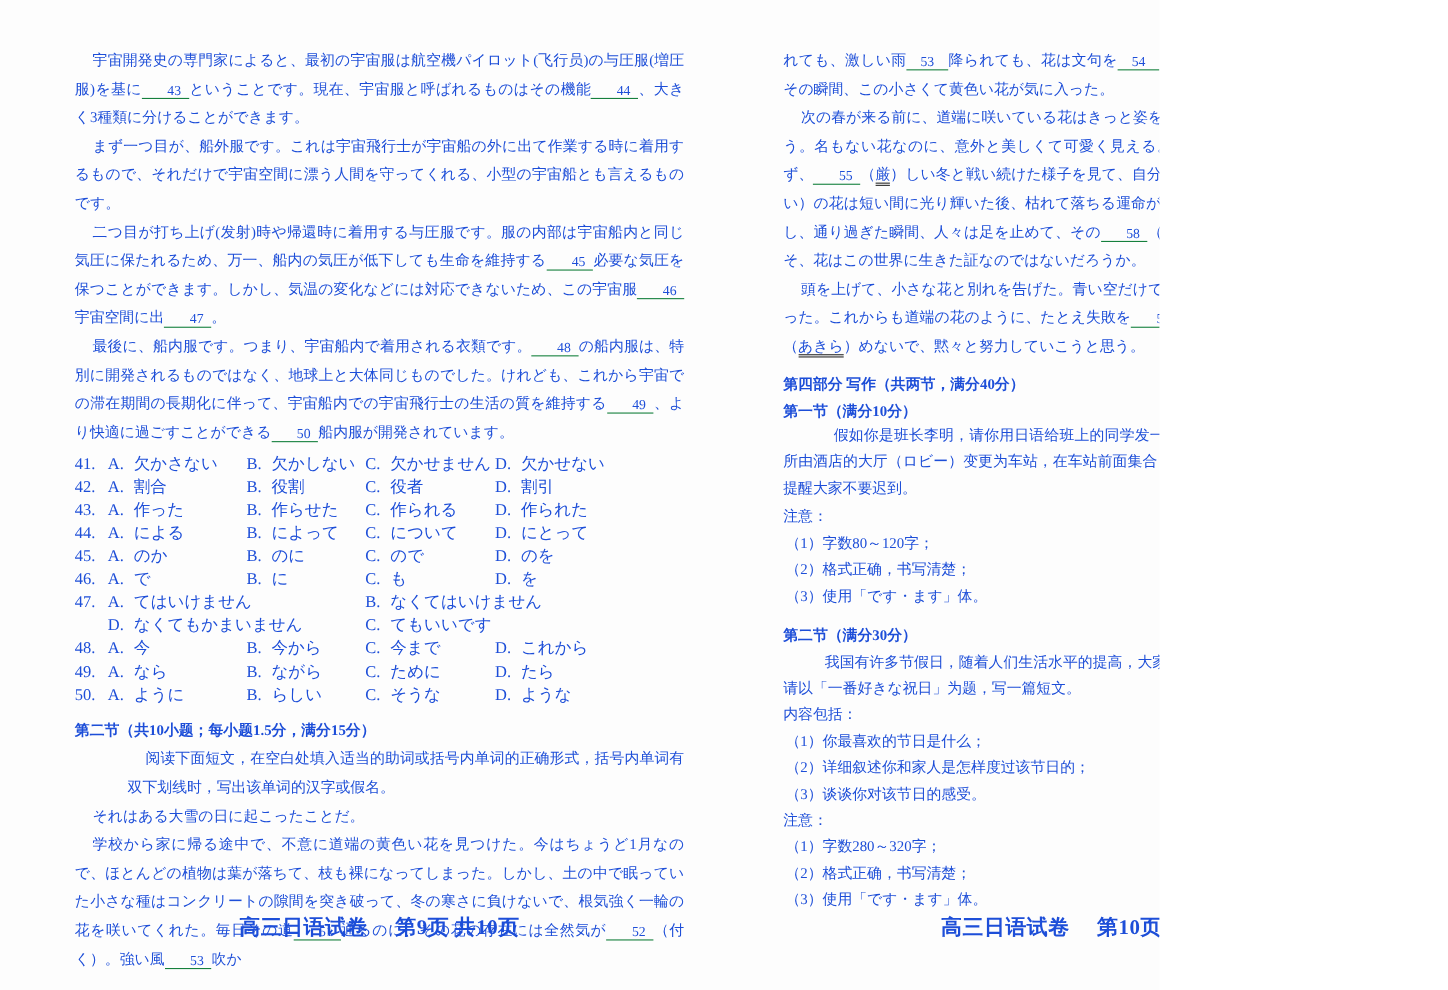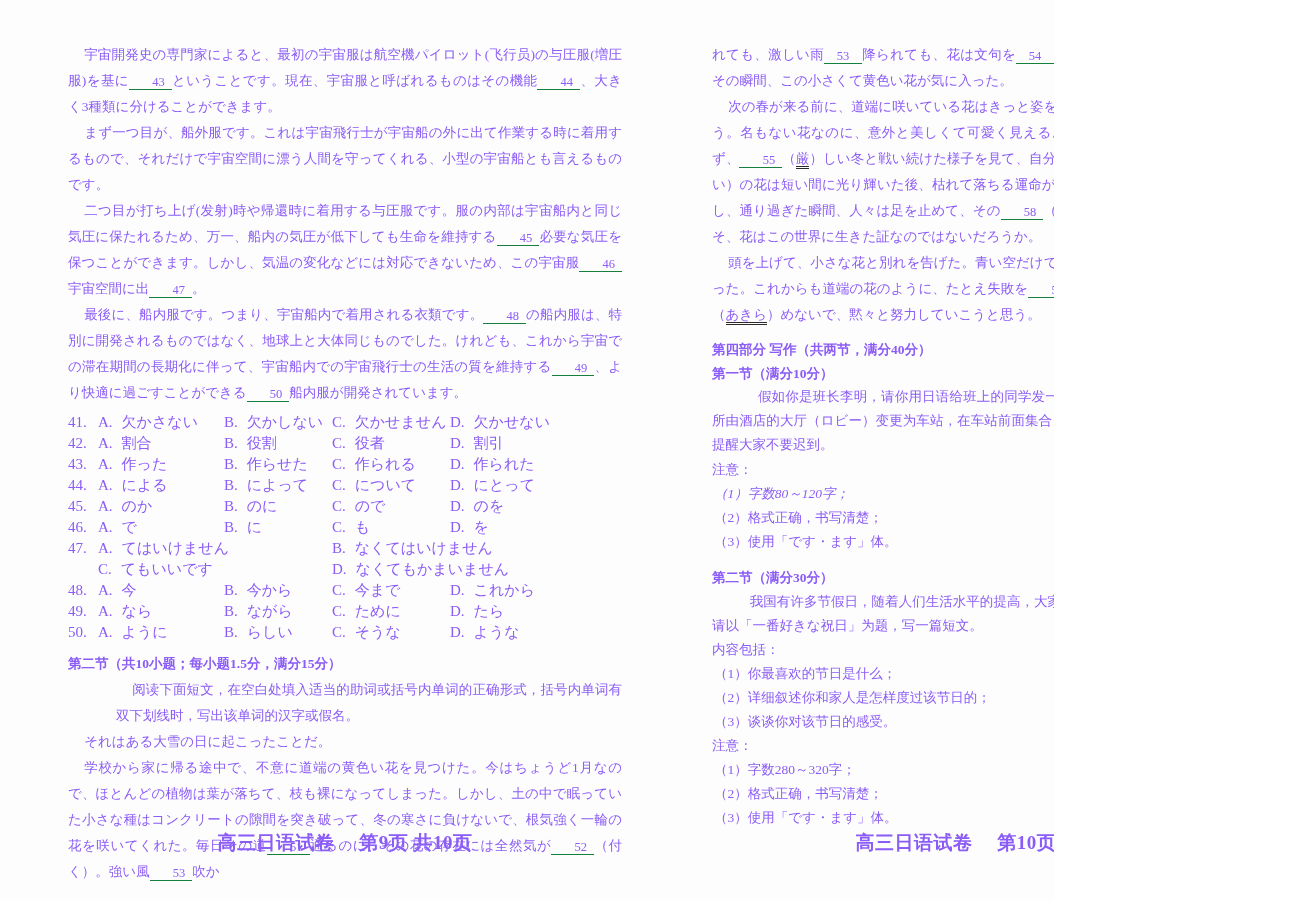--- a/index.html
+++ b/index.html
@@ -1,18 +1,18 @@
 <!DOCTYPE html>
 <html><head>
 <meta charset="utf-8">
 <title>高三日语试卷</title>
 <style>
   html,body{margin:0;padding:0;background:#ffffff;}
   .sheet{position:relative;width:1054px;height:900px;background:#fdfdfd;overflow:hidden;
-         font-family:"Liberation Serif","DejaVu Serif",serif;color:#8b5cf6;}
+         font-family:"Liberation Serif","DejaVu Serif",serif;color:#1d4ed8;}
   .col{position:absolute;top:42px;}
   .col-left{left:68px;width:554px;}
   .col-right{left:712px;width:552px;}
   .para{margin:0;text-align:justify;}
   .jp{font-size:13.5px;line-height:26px;}
   .write{font-size:13.5px;line-height:24px;}
   .bold{font-weight:bold;}
   .blank{display:inline-block;min-width:24px;padding:0 7px;text-align:center;
          border-bottom:1px solid #15803d;font-size:12.5px;line-height:14px;vertical-align:-1px;}
   .dbl{border-bottom:3px double #2a2a2a;padding-bottom:0;}
@@ -79,22 +79,22 @@
           <span class="qopt"><span class="qk">C.</span><span class="qt">も</span></span>
           <span class="qopt"><span class="qk">D.</span><span class="qt">を</span></span>
         </div>
         <div class="qrow qrow-wide">
           <span class="qnum">47.</span>
           <span class="qopt"><span class="qk">A.</span><span class="qt">てはいけません</span></span>
           <span class="qopt"><span class="qk">B.</span><span class="qt">なくてはいけません</span></span>
         </div>
         <div class="qrow qrow-wide">
           <span class="qnum"></span>
+          <span class="qopt"><span class="qk">D.</span><span class="qt">なくてもかまいません</span></span>
           <span class="qopt"><span class="qk">C.</span><span class="qt">てもいいです</span></span>
-          <span class="qopt"><span class="qk">D.</span><span class="qt">なくてもかまいません</span></span>
         </div>
         <div class="qrow">
           <span class="qnum">48.</span>
           <span class="qopt"><span class="qk">A.</span><span class="qt">今</span></span>
           <span class="qopt"><span class="qk">B.</span><span class="qt">今から</span></span>
           <span class="qopt"><span class="qk">C.</span><span class="qt">今まで</span></span>
           <span class="qopt"><span class="qk">D.</span><span class="qt">これから</span></span>
         </div>
         <div class="qrow">
           <span class="qnum">49.</span>
@@ -117,21 +117,21 @@
       <p class="para jp" style="text-indent: 1.2em;">学校から家に帰る途中で、不意に道端の黄色い花を見つけた。今はちょうど1月なので、ほとんどの植物は葉が落ちて、枝も裸になってしまった。しかし、土の中で眠っていた小さな種はコンクリートの隙間を突き破って、冬の寒さに負けないで、根気強く一輪の花を咲いてくれた。毎日その道<span class="blank">51</span>通るのに、その花の存在には全然気が<span class="blank">52</span>（付く）。強い風<span class="blank">53</span>吹か</p>
     </div>
   <div class="col col-right" id="colR">
       <p class="para jp">れても、激しい雨<span class="blank">53</span>降られても、花は文句を<span class="blank">54</span>（言う）ずに静かに咲いている。その瞬間、この小さくて黄色い花が気に入った。</p>
       <p class="para jp" style="text-indent: 1.2em;">次の春が来る前に、道端に咲いている花はきっと姿を消して、泥に変わってしまうだろう。名もない花なのに、意外と美しくて可愛く見える。寒い風に揺れた体にもかかわらず、<span class="blank">55</span>（<span class="dbl">厳</span>）しい冬と戦い続けた様子を見て、自分の心も打たれていた。<span class="blank">56</span>（多い）の花は短い間に光り輝いた後、枯れて落ちる運命が<span class="blank">57</span>（逃れる）なかった。しかし、通り過ぎた瞬間、人々は足を止めて、その<span class="blank">58</span>（微か）香りに心を惹かれたことこそ、花はこの世界に生きた証なのではないだろうか。</p>
       <p class="para jp" style="text-indent: 1.2em;">頭を上げて、小さな花と別れを告げた。青い空だけでなく、曇った心も晴れるようになった。これからも道端の花のように、たとえ失敗を<span class="blank">59</span>（繰り返す）ても、夢を<span class="blank">60</span>（<span class="dbl">あきら</span>）めないで、黙々と努力していこうと思う。</p>
       <div class="para write bold" style="margin-top: 10px;">第四部分 写作（共两节，满分40分）</div>
       <div class="para write bold">第一节（满分10分）</div>
       <p class="para write" style="text-indent: 3.4em; font-family: Liberation Mono, monospace;">假如你是班长李明，请你用日语给班上的同学发一封邮件。告知同学们明天的集合场所由酒店的大厅（ロビー）变更为车站，在车站前面集合，集合时间未变，仍是上午9点，并提醒大家不要迟到。</p>
       <p class="para write">注意：</p>
-      <p class="para write" style="text-indent: 0.15em; font-style: italic;">（1）字数80～120字；</p>
+      <p class="para write" style="text-indent: 0.15em;">（1）字数80～120字；</p>
       <p class="para write" style="text-indent: 0.15em;">（2）格式正确，书写清楚；</p>
       <p class="para write" style="text-indent: 0.15em;">（3）使用「です・ます」体。</p>
       <div class="para write bold" style="margin-top: 12px;">第二节（满分30分）</div>
       <p class="para write" style="text-indent: 2.8em;">我国有许多节假日，随着人们生活水平的提高，大家度过节日的方式也越来越多样化。请以「一番好きな祝日」为题，写一篇短文。</p>
       <p class="para write">内容包括：</p>
       <p class="para write" style="text-indent: 0.15em;">（1）你最喜欢的节日是什么；</p>
       <p class="para write" style="text-indent: 0.15em;">（2）详细叙述你和家人是怎样度过该节日的；</p>
       <p class="para write" style="text-indent: 0.15em;">（3）谈谈你对该节日的感受。</p>
       <p class="para write">注意：</p>
       <p class="para write" style="text-indent: 0.15em;">（1）字数280～320字；</p>

